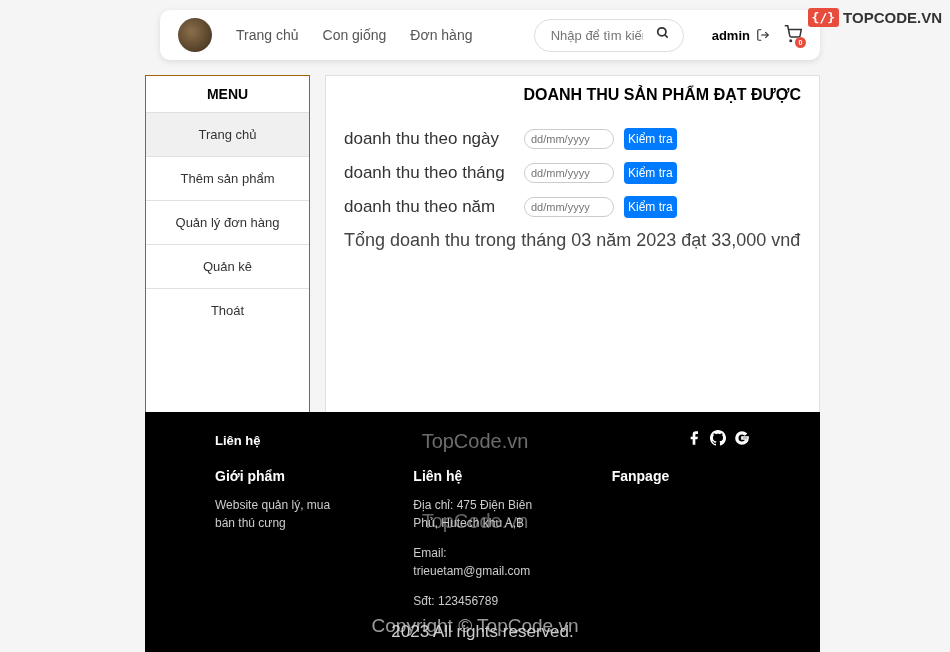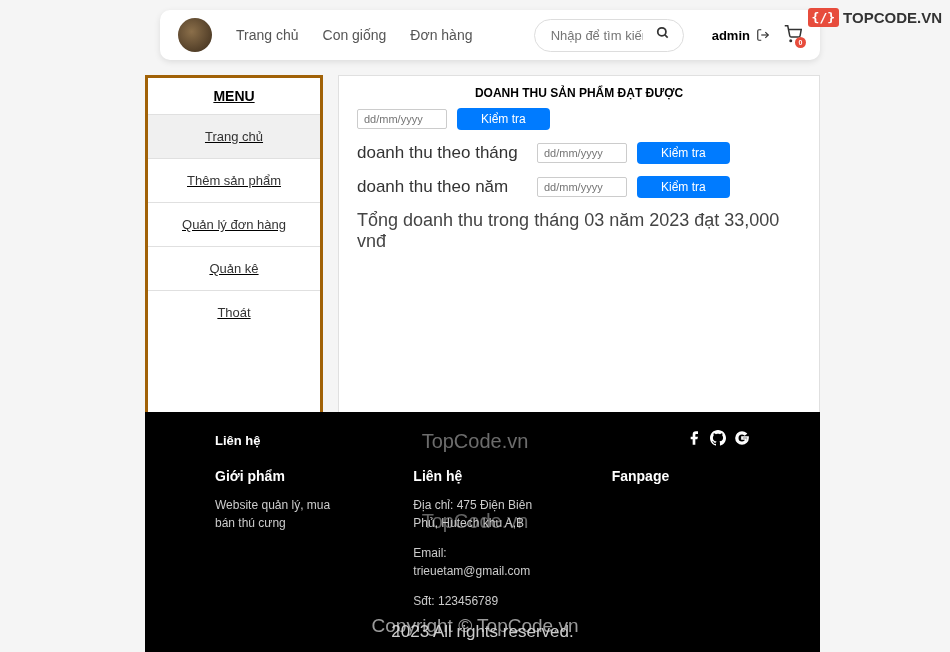--- a/index.html
+++ b/index.html
@@ -32,46 +32,46 @@
     .logout-icon, .cart-icon { display: inline-flex; align-items: center; }
     .cart-wrap { position: relative; margin-left: 8px; }
     .cart-badge {
       position: absolute; bottom: -2px; right: -4px; background: #e74c3c; color: #fff;
       border-radius: 50%; width: 11px; height: 11px; font-size: 7px;
       display: flex; align-items: center; justify-content: center;
     }
     
     .content-wrap { display: flex; gap: 15px; margin: 15px 130px 0 145px; }
     
-    .sidebar { width: 178px; background: #fff; border: 3px solid #a16207; text-decoration: underline; }
+    .sidebar { width: 165px; background: #fff; border: 1px solid #a16207; }
     .sidebar-title {
       text-align: center; font-weight: bold; font-size: 14px; padding: 10px 0;
       border-bottom: 1px solid #e0e0e0;
     }
     .sidebar-item {
       text-align: center; font-size: 13px; padding: 14px 0;
       border-bottom: 1px solid #e0e0e0; cursor: pointer; color: #333;
     }
     .sidebar-item.active { background: #f0f0f0; }
     .sidebar-item:last-child { border-bottom: none; }
     
     .main-panel {
       flex: 1; background: #fff; border: 1px solid #e0e0e0; padding: 10px 18px;
       min-height: 370px;
     }
-    .panel-title { text-align: center; font-weight: bold; font-size: 12px; margin-bottom: 8px; }
+    .panel-title { text-align: right; font-weight: bold; font-size: 16px; margin-bottom: 24px; }
     .revenue-row { display: flex; align-items: center; gap: 10px; margin-bottom: 12px; }
     .revenue-label { font-size: 17px; color: #333; width: 170px; }
     .date-input {
       border: 1px solid #ccc; padding: 3px 6px; font-size: 11px;
-      border-radius: 2px; width: 90px; color: #555;
+      border-radius: 10px; width: 90px; color: #555;
     }
     .check-btn {
       background: #007bff; color: #fff; border: none; border-radius: 4px;
-      padding: 4px 24px; font-size: 12px; cursor: pointer;
+      padding: 4px 4px; font-size: 12px; cursor: pointer;
     }
     .summary-text { font-size: 18px; color: #444; margin-top: 4px; }
     
     .footer {
       position: absolute; left: 145px; right: 130px; bottom: 0;
       background: #000000; color: #fff; padding: 18px 70px 10px;
     }
     .footer-top { display: flex; justify-content: space-between; align-items: center; margin-bottom: 18px; }
     .footer-link { font-size: 13px; font-weight: bold; }
     .social-icons { display: flex; gap: 8px; align-items: center; }
@@ -148,20 +148,21 @@
     <div class="sidebar-item">Thêm sản phẩm</div>
     <div class="sidebar-item">Quản lý đơn hàng</div>
     <div class="sidebar-item">Quản kê</div>
     <div class="sidebar-item">Thoát</div>
   </div>
 
   <div class="main-panel">
     <div class="panel-title">DOANH THU SẢN PHẨM ĐẠT ĐƯỢC</div>
 
     <div class="revenue-row">
+      <span class="revenue-label">doanh thu theo ngày</span>
       <input class="date-input" placeholder="dd/mm/yyyy" style="">
       <button class="check-btn">Kiểm tra</button>
     </div>
 
     <div class="revenue-row">
       <span class="revenue-label">doanh thu theo tháng</span>
       <input class="date-input" placeholder="dd/mm/yyyy" style="">
       <button class="check-btn">Kiểm tra</button>
     </div>
 

